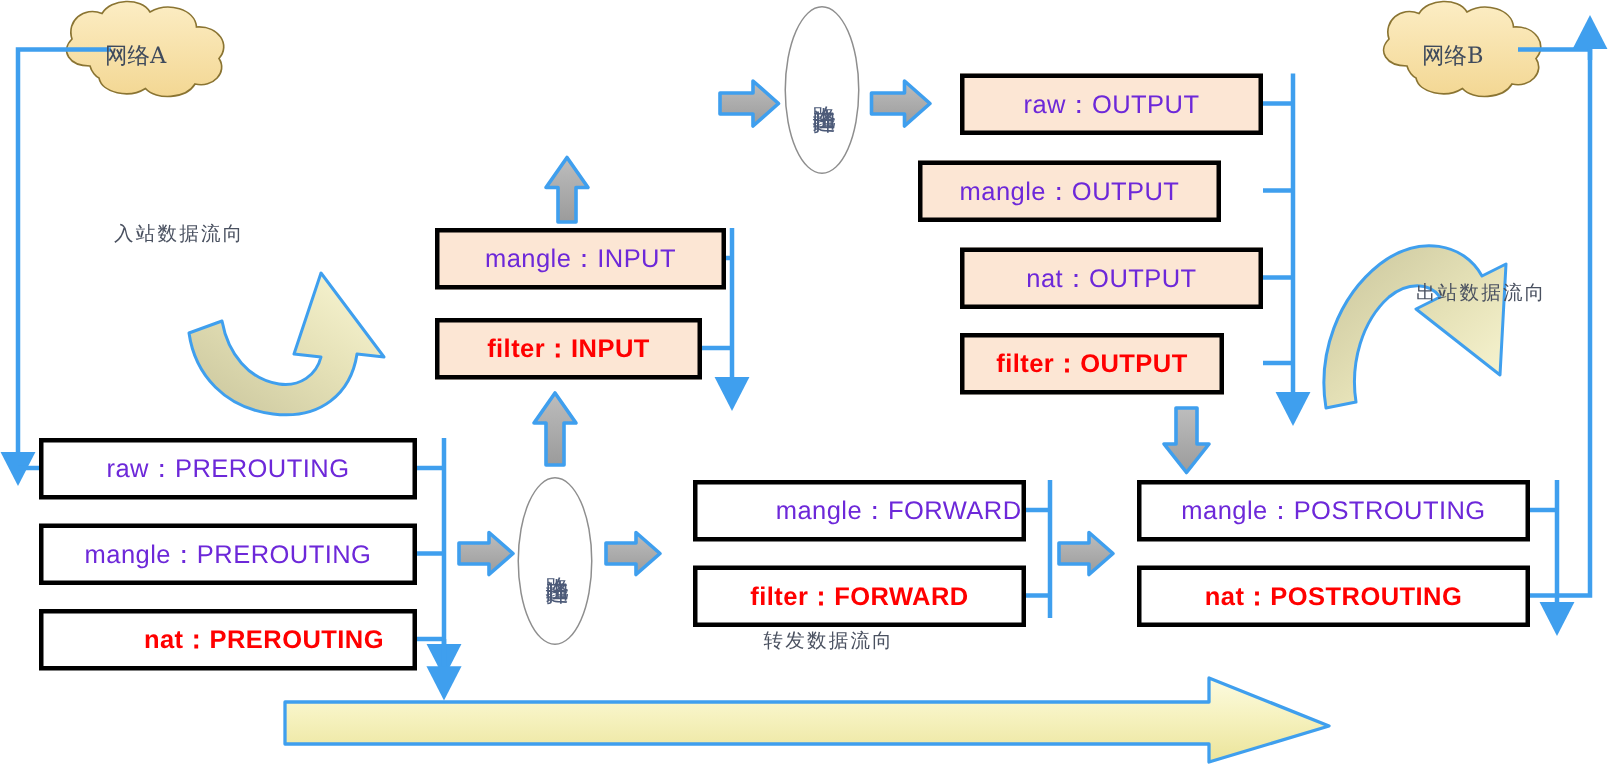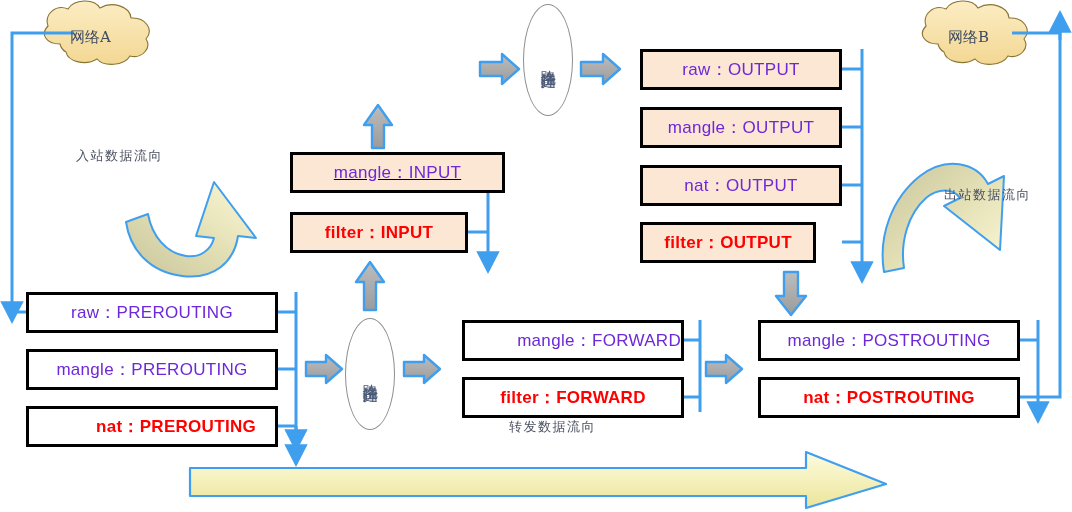--- a/index.html
+++ b/index.html
@@ -207,31 +207,31 @@
   <div class="ellipse" style="left:523px;top:4px;width:50px;height:112px;">
     <span class="txt">路由选择</span>
   </div>
   <div class="ellipse" style="left:345px;top:318px;width:50px;height:112px;">
     <span class="txt">路由选择</span>
   </div>
 
   <div class="chainbox peach grey" style="left:640px;top:49px;width:202px;height:41px;">
     <span class="txt">raw：OUTPUT</span>
   </div>
-  <div class="chainbox peach grey" style="left:640px;top:107px;width:202px;height:41px;">
+  <div class="chainbox peach grey" style="left:612px;top:107px;width:202px;height:41px;">
     <span class="txt">mangle：OUTPUT</span>
   </div>
   <div class="chainbox peach grey" style="left:640px;top:165px;width:202px;height:41px;">
     <span class="txt">nat：OUTPUT</span>
   </div>
   <div class="chainbox peach red" style="left:640px;top:222px;width:176px;height:41px;">
     <span class="txt">filter：OUTPUT</span>
   </div>
 
-  <div class="chainbox peach grey" style="left:290px;top:152px;width:215px;height:41px;text-decoration:underline;">
+  <div class="chainbox peach grey" style="left:290px;top:152px;width:194px;height:41px;">
     <span class="txt">mangle：INPUT</span>
   </div>
   <div class="chainbox peach red" style="left:290px;top:212px;width:178px;height:41px;">
     <span class="txt">filter：INPUT</span>
   </div>
 
   <div class="chainbox white grey" style="left:26px;top:292px;width:252px;height:41px;">
     <span class="txt">raw：PREROUTING</span>
   </div>
   <div class="chainbox white grey" style="left:26px;top:349px;width:252px;height:41px;">

